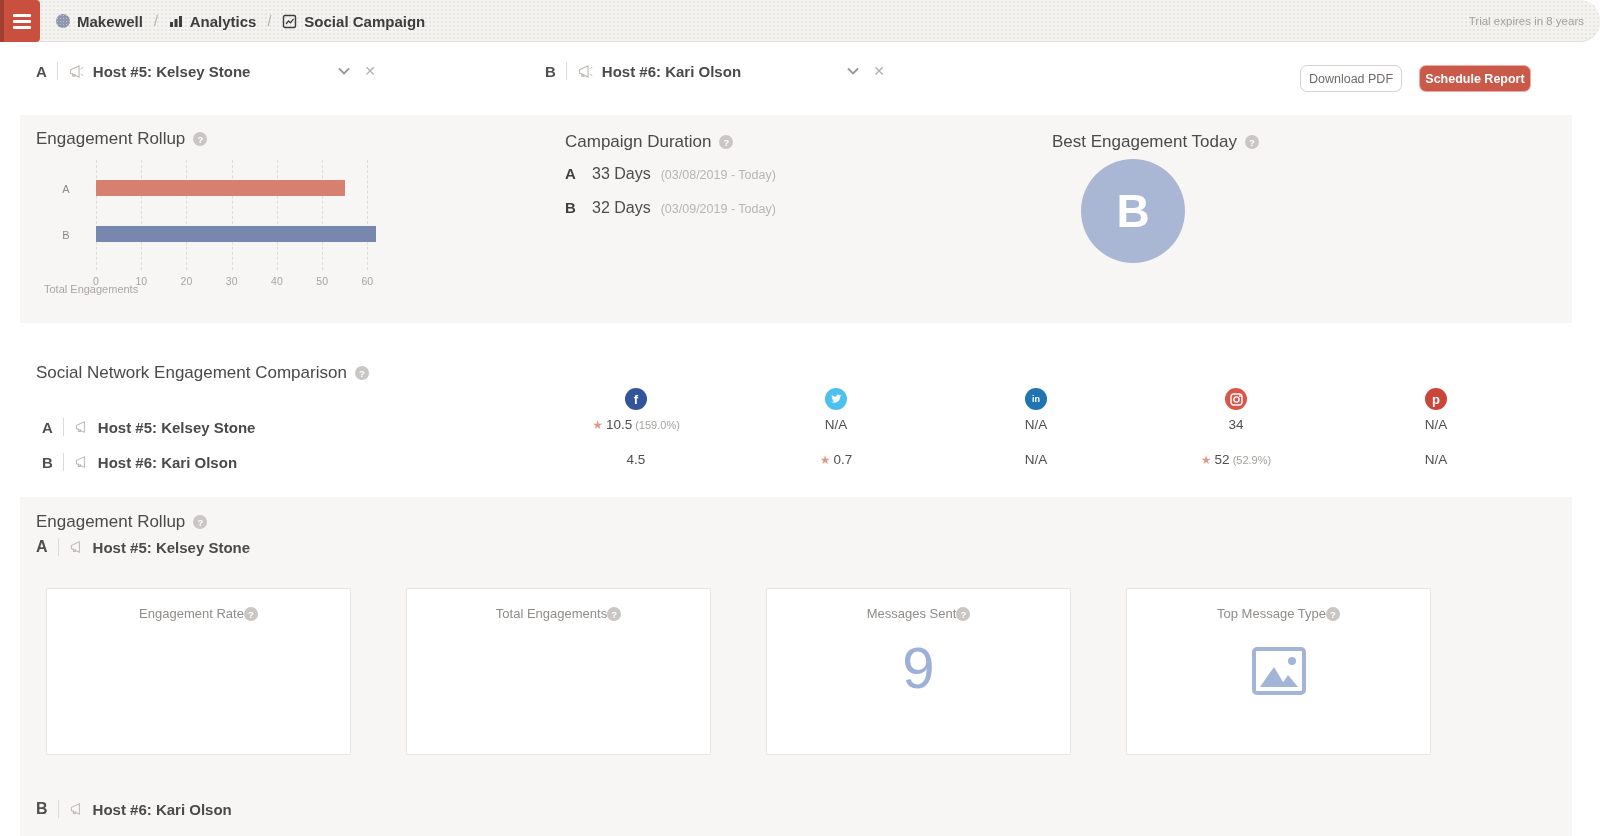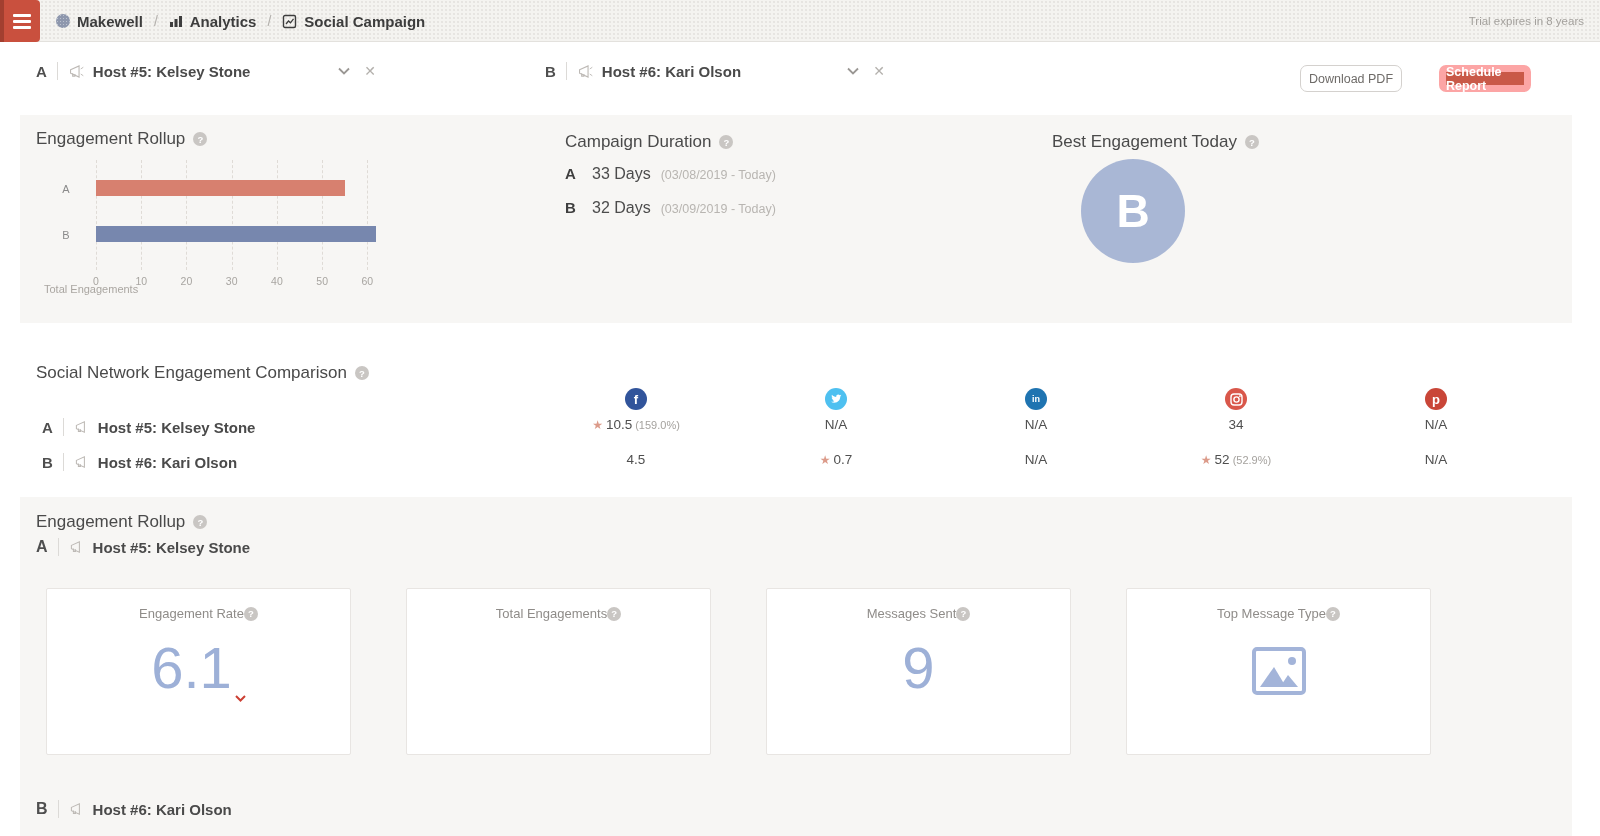--- a/index.html
+++ b/index.html
@@ -4,21 +4,21 @@
 <style>
   * { margin:0; padding:0; box-sizing:border-box; }
   html,body { width:1600px; height:836px; overflow:hidden; background:#fff;
               font-family:"Liberation Sans", sans-serif; color:#4a4a4a; }
   #app { position:relative; width:1600px; height:836px; background:#fff; }
 
   
   .topbar { position:absolute; left:0; top:0; width:1600px; height:42px;
             background:#f4f3f0; border-bottom:1px solid #e3e1dd;
             background-image:radial-gradient(rgba(190,186,180,.25) 1px, transparent 1px);
-            background-size:4px 4px; }
+            background-size:4px 4px;border-radius:20px; }
   .hamburger { position:absolute; left:0; top:0; width:40px; height:42px; background:#c9503e;
                border-left:4px solid #a23f30; border-radius:0 4px 4px 0; cursor:pointer;
                display:flex; flex-direction:column; justify-content:center; align-items:center; gap:3px; }
   .hamburger i { display:block; width:18px; height:3px; background:#fff; border-radius:1px; }
   .crumbs { position:absolute; left:56px; top:0; height:42px; display:flex; align-items:center; gap:11px; }
   .crumb { display:flex; align-items:center; gap:7px; font-size:15px; font-weight:700; color:#3d3d3d; cursor:pointer; }
   .crumb-sep { color:#b3b0ac; font-size:14px; font-weight:400; }
   .globe { width:14px; height:14px; border-radius:50%; background:#8e97ad;
            background-image:radial-gradient(rgba(255,255,255,.4) 1px, transparent 1px); background-size:3px 3px; }
   .trial { position:absolute; right:16px; top:0; height:42px; display:flex; align-items:center;
@@ -32,22 +32,22 @@
   .host-name { font-size:15px; font-weight:700; color:#4a4a4a; margin-left:8px; }
   .sel-a { left:36px; width:340px; }
   .sel-b { left:545px; width:340px; }
   .sel-spacer { flex:1; }
   .chev { color:#9a9794; display:flex; align-items:center; cursor:pointer; padding:4px; }
   .close-x { color:#b3b0ac; font-size:14px; cursor:pointer; margin-left:10px; }
 
   .btn { position:absolute; top:65px; height:27px; border-radius:7px; font-size:12.5px;
          display:flex; align-items:center; justify-content:center; cursor:pointer; }
   .btn-pdf { right:198px; width:102px; background:#fff; border:1px solid #d4d1ce; color:#6e6b68; }
-  .btn-sched { right:69px; width:92px; background:#c95948; color:#fff; font-weight:700;
-               border:7px solid #fca5a5; }
+  .btn-sched { right:69px; width:112px; background:#c95948; color:#fff; font-weight:700;
+               border:1px solid #fca5a5; }
 
   
   .panel { position:absolute; left:20px; width:1552px; background:#f7f6f4; }
   .panel-1 { top:115px; height:208px; }
   .panel-2 { top:497px; height:360px; }
 
   .sec-title { font-size:17px; color:#4a4a4a; display:flex; align-items:center; gap:8px; }
   .help { width:14px; height:14px; border-radius:50%; background:#c9c6c3; color:#fff;
           font-size:9.5px; font-weight:700; display:inline-flex; align-items:center;
           justify-content:center; cursor:pointer; flex:0 0 auto; }
@@ -98,21 +98,21 @@
 
   
   .p2-title { position:absolute; left:16px; top:15px; }
   .p2-host { position:absolute; left:16px; height:24px; display:flex; align-items:center; }
   .p2-host .variant { font-size:16px; }
   .p2-host-a { top:38px; }
   .p2-host-b { top:300px; }
   .card { position:absolute; top:91px; width:305px; height:167px; background:#fff;
           border:1px solid #e8e5e2; border-radius:2px; text-align:center; }
   .card-label { margin-top:17px; font-size:13px; color:#8f8c89; display:flex;
-                align-items:center; justify-content:center; }
+                align-items:flex-end; justify-content:center; }
   .big-val { margin-top:18px; font-size:58px; color:#9db0d7; line-height:1;
              display:flex; align-items:flex-start; justify-content:center; }
   .trend-down { color:#cc3f33; margin-top:14px; margin-left:3px; }
   .img-icon { margin-top:26px; display:inline-block; }
 </style>
 </head>
 <body>
 
 <div id="app">
 
@@ -322,28 +322,20 @@
           </svg>
       </span>
       <span class="host-name">Host #5: Kelsey Stone</span>
     </div>
 
     <div class="card" style="left:26px;">
       <div class="card-label">
         <span>Engagement Rate</span>
         <span class="help">?</span>
       </div>
-      <div class="big-val">
-        <span>6.1</span>
-        <span class="trend-down">
-          <svg width="11" height="7" viewBox="0 0 11 7">
-              <polyline points="1,1 5.5,5.5 10,1" fill="none" stroke="currentColor" stroke-width="2"></polyline>
-            </svg>
-        </span>
-      </div>
     </div>
 
     <div class="card" style="left:386px;">
       <div class="card-label">
         <span>Total Engagements</span>
         <span class="help">?</span>
       </div>
     </div>
 
     <div class="card" style="left:746px;">

